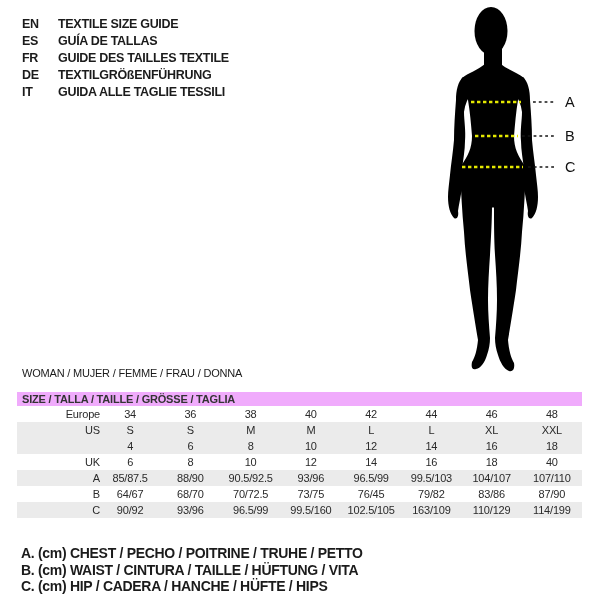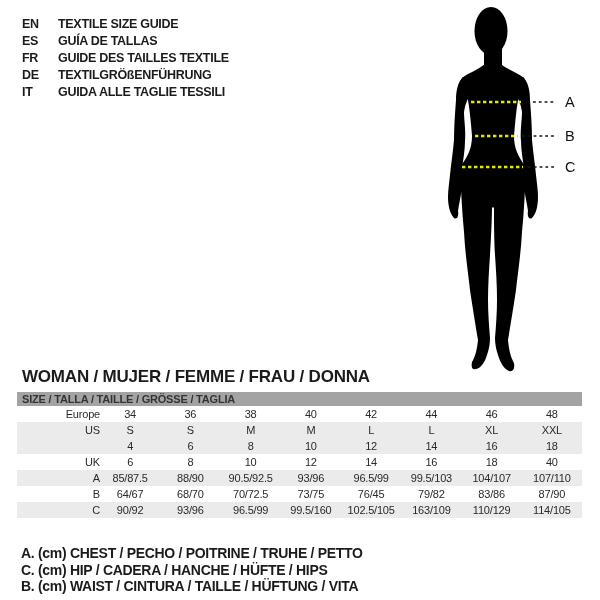--- a/index.html
+++ b/index.html
@@ -43,39 +43,39 @@
     font-family: "Liberation Sans", sans-serif;
     font-size: 14.5px;
     fill: #111;
   }
 
   
   .section-title {
     position: absolute;
     left: 22px;
     top: 367px;
-    font-size: 17px;
-    font-weight: bold;
+    font-size: 11px;
+    font-weight: normal;
     letter-spacing: -0.2px;
   }
 
   
   .size-table {
     position: absolute;
     left: 17px;
     top: 392px;
     width: 565px;
     border-collapse: collapse;
     table-layout: fixed;
     font-size: 11px;
     letter-spacing: -0.2px;
     color: #2a2a2a;
   }
   .size-table thead td {
-    background: #a3a3a3;
+    background: #f0abfc;
     height: 14px;
     font-weight: bold;
     font-size: 11px;
     color: #333;
     padding: 0 0 0 5px;
     vertical-align: middle;
   }
   .size-table tbody td {
     height: 16px;
     text-align: center;
@@ -323,24 +323,24 @@
         </tr>
         <tr class="shaded">
           <td class="row-label">C</td>
           <td>90/92</td>
           <td>93/96</td>
           <td>96.5/99</td>
           <td>99.5/160</td>
           <td>102.5/105</td>
           <td>163/109</td>
           <td>110/129</td>
-          <td>114/105</td>
+          <td>114/199</td>
         </tr>
       </tbody>
   </table>
 
   <div class="legend">
       <div class="legend-row">A. (cm) CHEST / PECHO / POITRINE / TRUHE / PETTO</div>
+      <div class="legend-row">B. (cm) WAIST / CINTURA / TAILLE / HÜFTUNG / VITA</div>
       <div class="legend-row">C. (cm) HIP / CADERA / HANCHE / HÜFTE / HIPS</div>
-      <div class="legend-row">B. (cm) WAIST / CINTURA / TAILLE / HÜFTUNG / VITA</div>
     </div>
 
 </div>
 
 </body></html>

